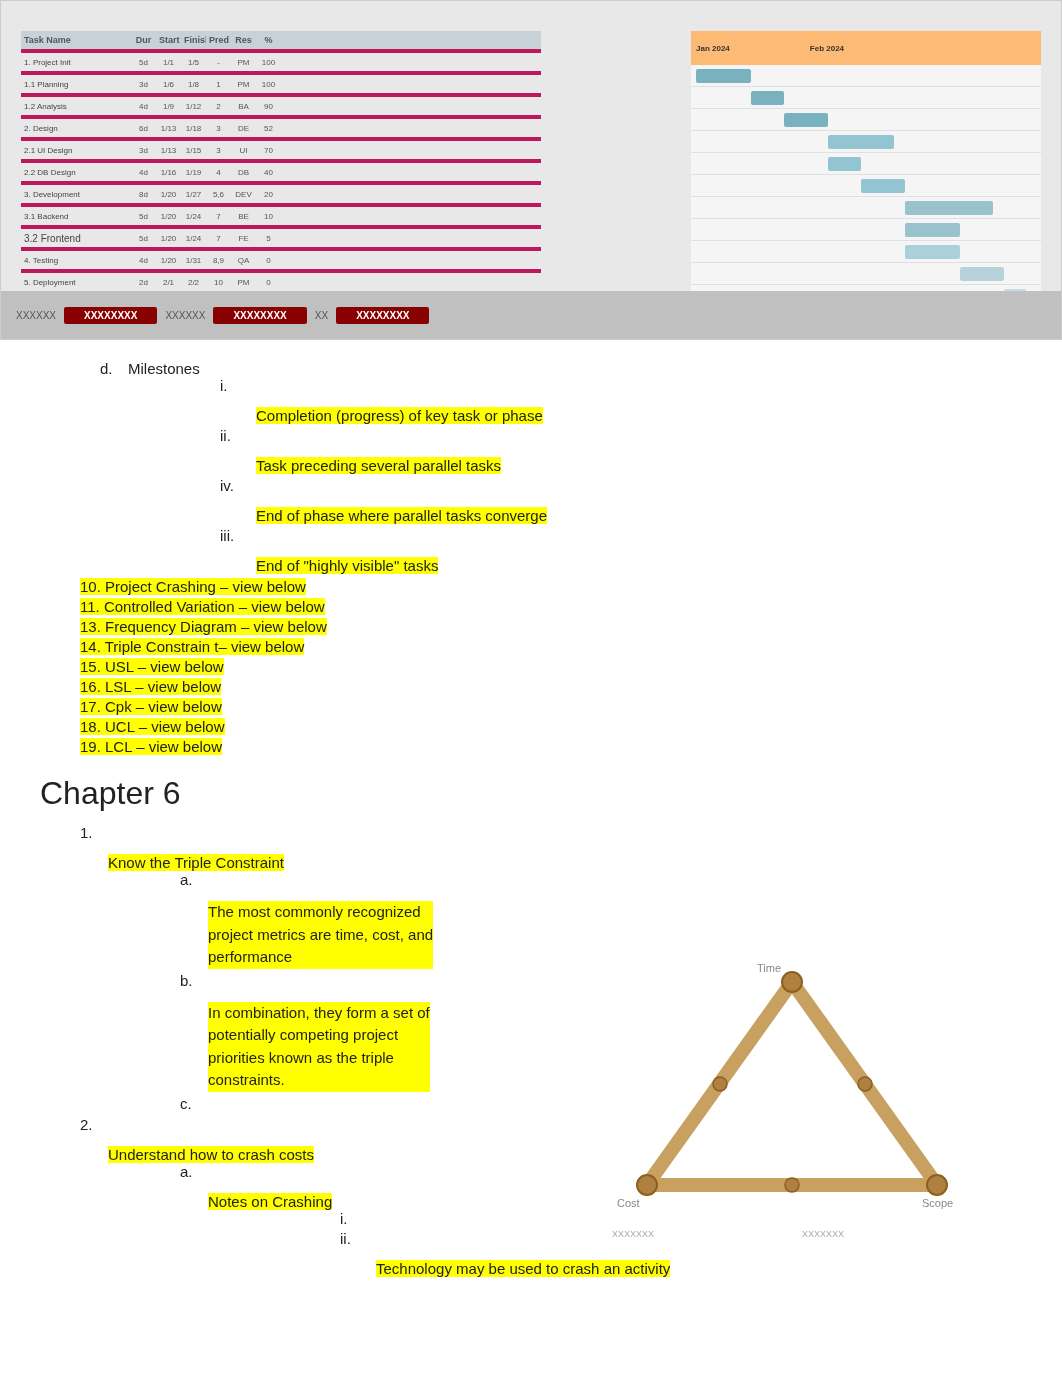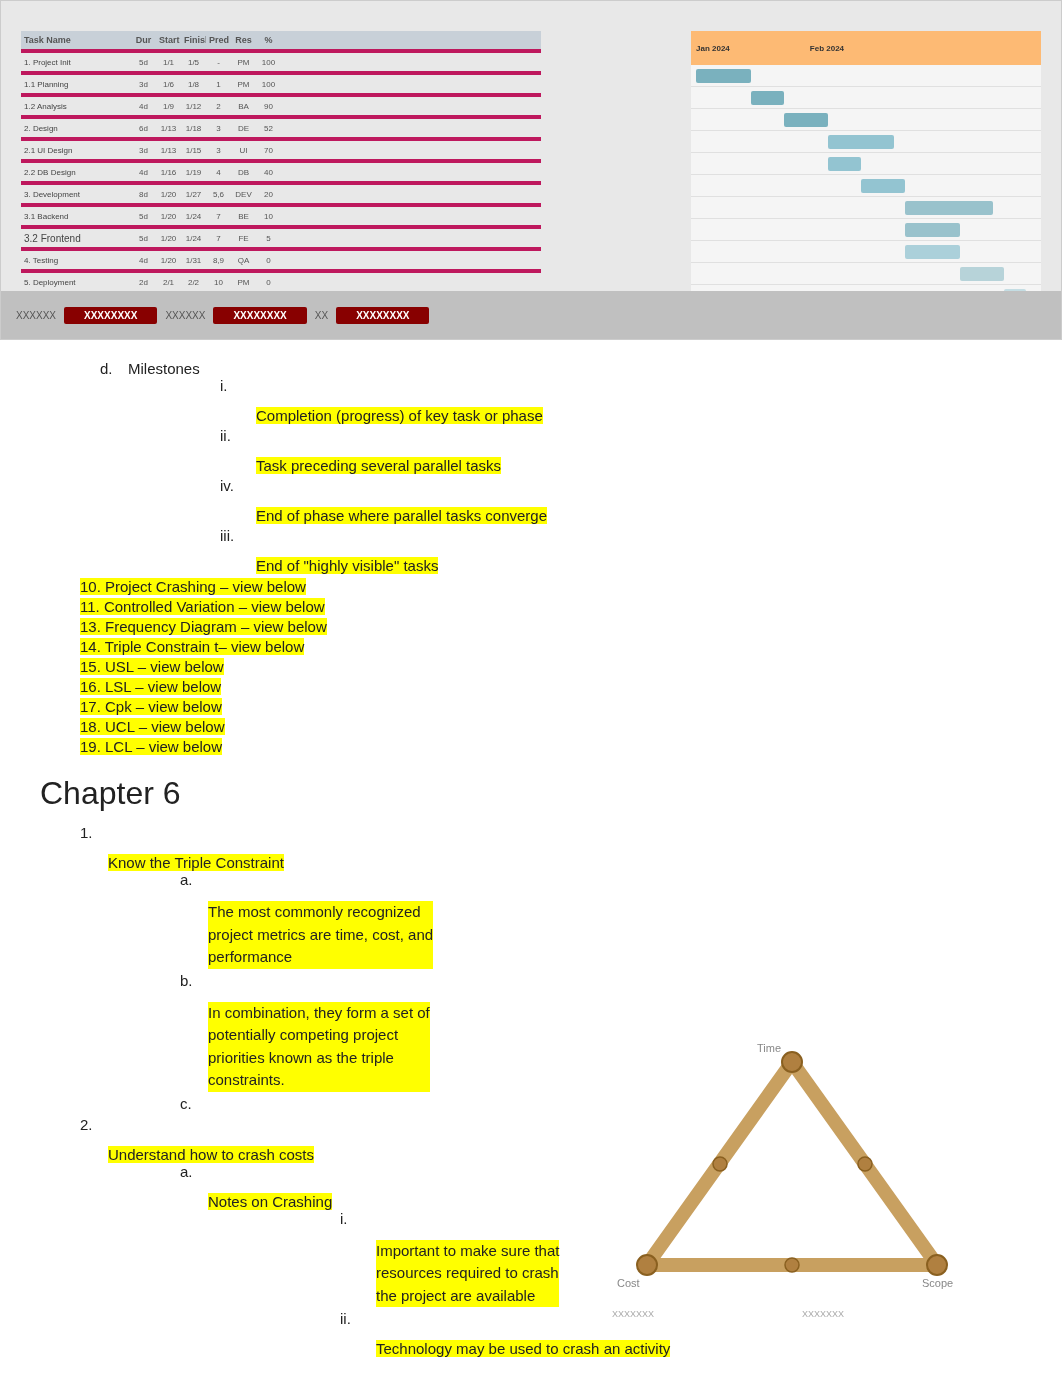--- a/index.html
+++ b/index.html
@@ -426,21 +426,20 @@
 
       <div class="ch-sub-a">
         <div class="ch-sub-a-row">
           <span class="ch-sub-letter">a.</span>
           <span class="hl">Notes on Crashing</span>
         </div>
 
         <div class="ch-sub-i">
           <div class="ch-sub-i-row">
             <span class="ch-sub-i-num">i.</span>
-            <span class="hl" style="line-height:1.5;">Important to make sure that<br>resources required to crash<br>the project are available</span>
           </div>
         </div>
 
         <div class="ch-sub-i">
           <div class="ch-sub-i-row">
             <span class="ch-sub-i-num">ii.</span>
             <span class="hl">Technology may be used to crash an activity</span>
           </div>
         </div>
       </div>

